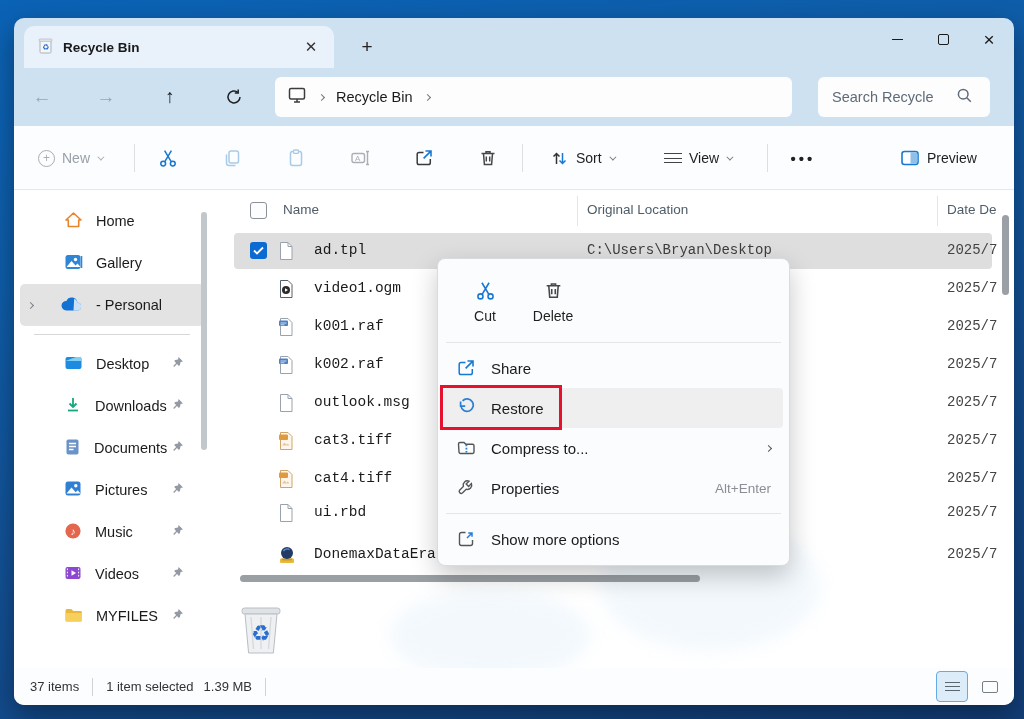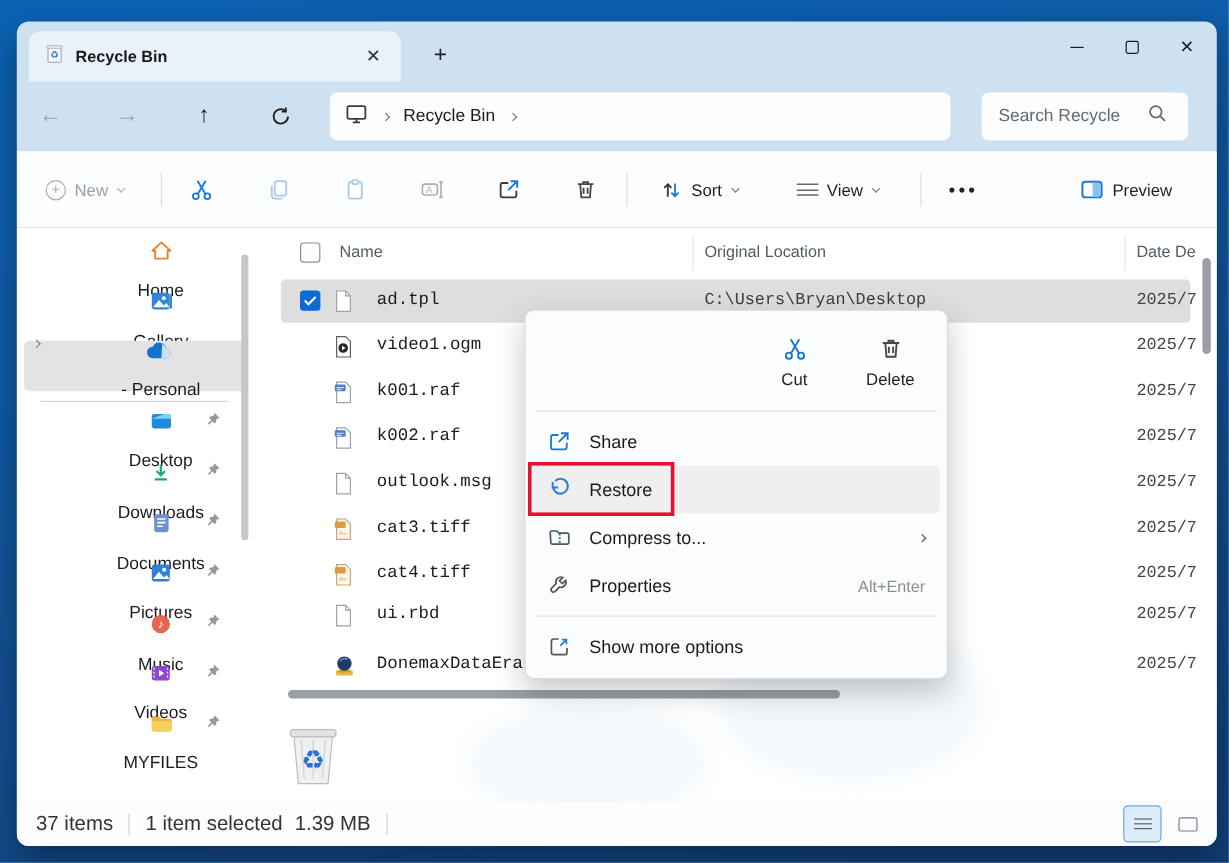--- a/index.html
+++ b/index.html
@@ -61,21 +61,21 @@
   .dots { letter-spacing:3px; font-size:15px; font-weight:bold; color:#222; }
   .chev { display:inline-block; width:5px; height:5px; border-right:1.5px solid currentColor; border-bottom:1.5px solid currentColor; }
   .chev.down { transform:rotate(45deg) translateY(-2px); }
   .chev.right { transform:rotate(-45deg); }
   .chev.gray { color:#6e7880; }
   
   .appbody { position:absolute; top:172px; left:0; right:0; bottom:37px; background:#fff; display:flex; }
   .blob { position:absolute; background:#e9f3fb; border-radius:50%; filter:blur(9px); opacity:.55; }
   
   .sidebar { width:196px; position:relative; padding-top:10px; flex:none; }
-  .side-item { position:relative; height:42px; display:flex; align-items:center; padding-left:44px; gap:13px; font-size:14.5px; border-radius:5px; margin:0 6px;flex-direction:column; }
+  .side-item { position:relative; height:42px; display:flex; align-items:center; padding-left:44px; gap:13px; font-size:14.5px; border-radius:5px; margin:0 6px; }
   .side-item.sel { background:#e3e3e3; }
   .side-item .expander { position:absolute; left:8px; color:#7b838b; }
   .side-item .pin { position:absolute; right:20px; }
   .side-div { height:1px; background:#d7d7d7; margin:8px 20px 8px 20px; }
   .side-scroll { position:absolute; right:3px; top:22px; width:6px; height:238px; background:#c2c7cb; border-radius:3px; }
   
   .content { flex:1; position:relative; }
   .lhead { position:absolute; top:0; left:0; right:0; height:42px; }
   .lhead .col-label { position:absolute; top:12px; font-size:13.5px; color:#4f5c68; }
   .hdr-check { position:absolute; left:40px; top:12px; width:17px; height:17px; border:1.5px solid #8b9198; border-radius:3px; background:#fdfdfd; }
@@ -89,31 +89,31 @@
   .row .r-date { position:absolute; left:737px; top:10px; font-size:14px; color:#444; white-space:nowrap; overflow:hidden; width:62px; }
   .hscroll { position:absolute; left:30px; top:385px; width:460px; height:7px; background:#9a9fa4; border-radius:4px; }
   .vscroll { position:absolute; right:5px; top:25px; width:7px; height:80px; background:#9aa0a5; border-radius:4px; }
   .watermark { position:absolute; left:27px; top:410px; }
   
   .menu {
     position:absolute; left:423px; top:240px; width:353px;
     background:#fbfcfd; border:1px solid #d9dcdf; border-radius:8px;
     box-shadow:0 10px 26px rgba(0,0,0,.22); padding:6px; z-index:20; font-size:15px;
   }
-  .menu-iconrow { display:flex; padding:6px 8px 4px 8px; gap:14px;justify-content:flex-end; }
+  .menu-iconrow { display:flex; padding:6px 8px 4px 8px; gap:2px; }
   .menu-top-item { width:66px; height:62px; display:flex; flex-direction:column; align-items:center; justify-content:center; gap:7px; border-radius:5px; font-size:14px; color:#1f1f1f; }
   .menu-sep { height:1px; background:#e4e5e7; margin:5px 2px; }
   .menu-item { position:relative; height:40px; display:flex; align-items:center; gap:15px; padding:0 12px; border-radius:4px; color:#1b1b1b; }
   .menu-item.hl { background:#efefef; }
   .mi-icon { width:20px; display:flex; }
   .shortcut { margin-left:auto; color:#8a8f95; font-size:13.5px; }
   .sub-chev { margin-left:auto; color:#555; }
   .redbox { position:absolute; left:-4px; top:-3px; width:122px; height:45px; border:3px solid #e8112d; z-index:5; pointer-events:none; }
   
-  .statusbar { position:absolute; left:0; right:0; bottom:0; height:37px; background:#fbfdfe; display:flex; align-items:center; font-size:17px; color:#333; }
+  .statusbar { position:absolute; left:0; right:0; bottom:0; height:37px; background:#fbfdfe; display:flex; align-items:center; font-size:13px; color:#333; }
   .sb-sep { width:1px; height:18px; background:#d2d2d2; margin:0 13px; }
   .sb-first { margin-left:16px; }
   .sb-size { margin-left:10px; }
   .viewbtns { position:absolute; right:8px; top:3px; display:flex; gap:6px; align-items:center; }
   .vb { width:32px; height:31px; display:flex; align-items:center; justify-content:center; border-radius:4px; }
   .vb.sel { background:#dcecf9; border:1px solid #67a9e2; }
   .lines3 { display:flex; flex-direction:column; gap:3px; }
   .lines3 span { width:15px; border-top:1.6px solid #5c6670; }
   .rect-ico { width:16px; height:12px; border:1.6px solid #777e86; border-radius:2px; }
 </style>

